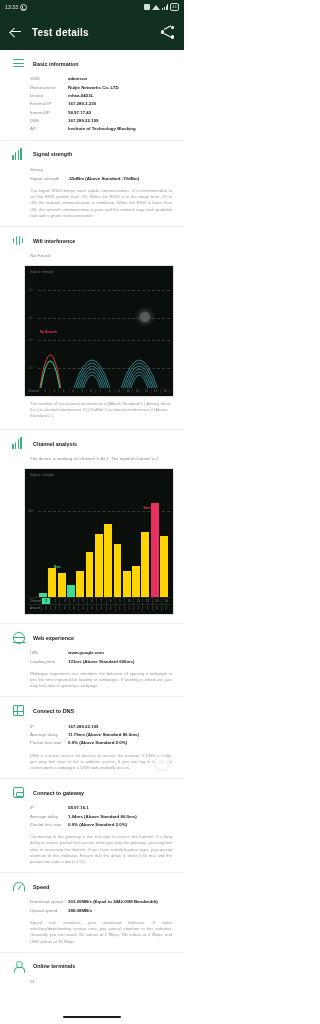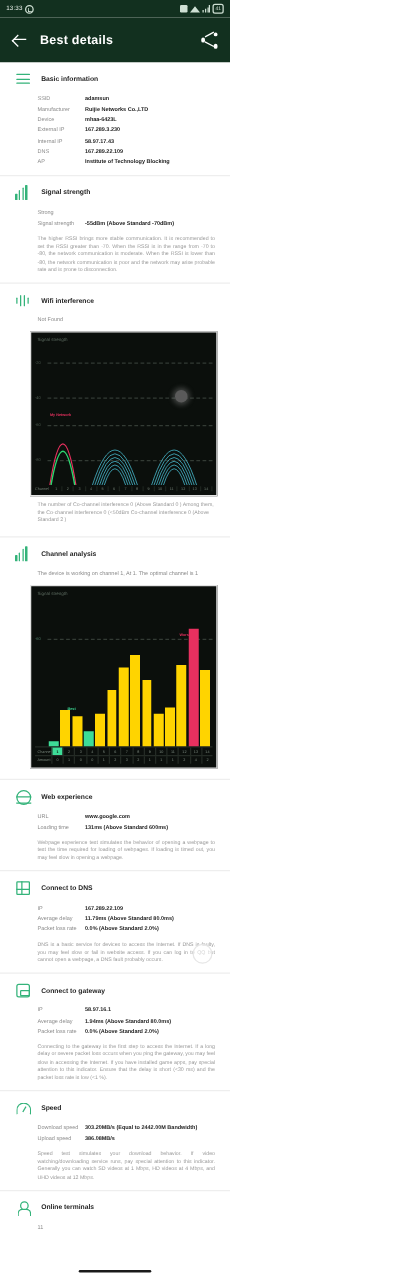--- a/index.html
+++ b/index.html
@@ -152,21 +152,21 @@
           <i></i>
           <i></i>
           <i></i>
         </span>
       <span class="ic-batt">41</span>
     </div>
   </div>
 
   <div class="appbar">
     <div class="backarrow"></div>
-    <div class="apptitle">Best details</div>
+    <div class="apptitle">Test details</div>
     <div class="shareicon">
       <span class="a"></span>
         <span class="b"></span>
         <span class="c"></span>
       <i class="l1"></i>
         <i class="l2"></i>
     </div>
   </div>
 
   <div class="content">

